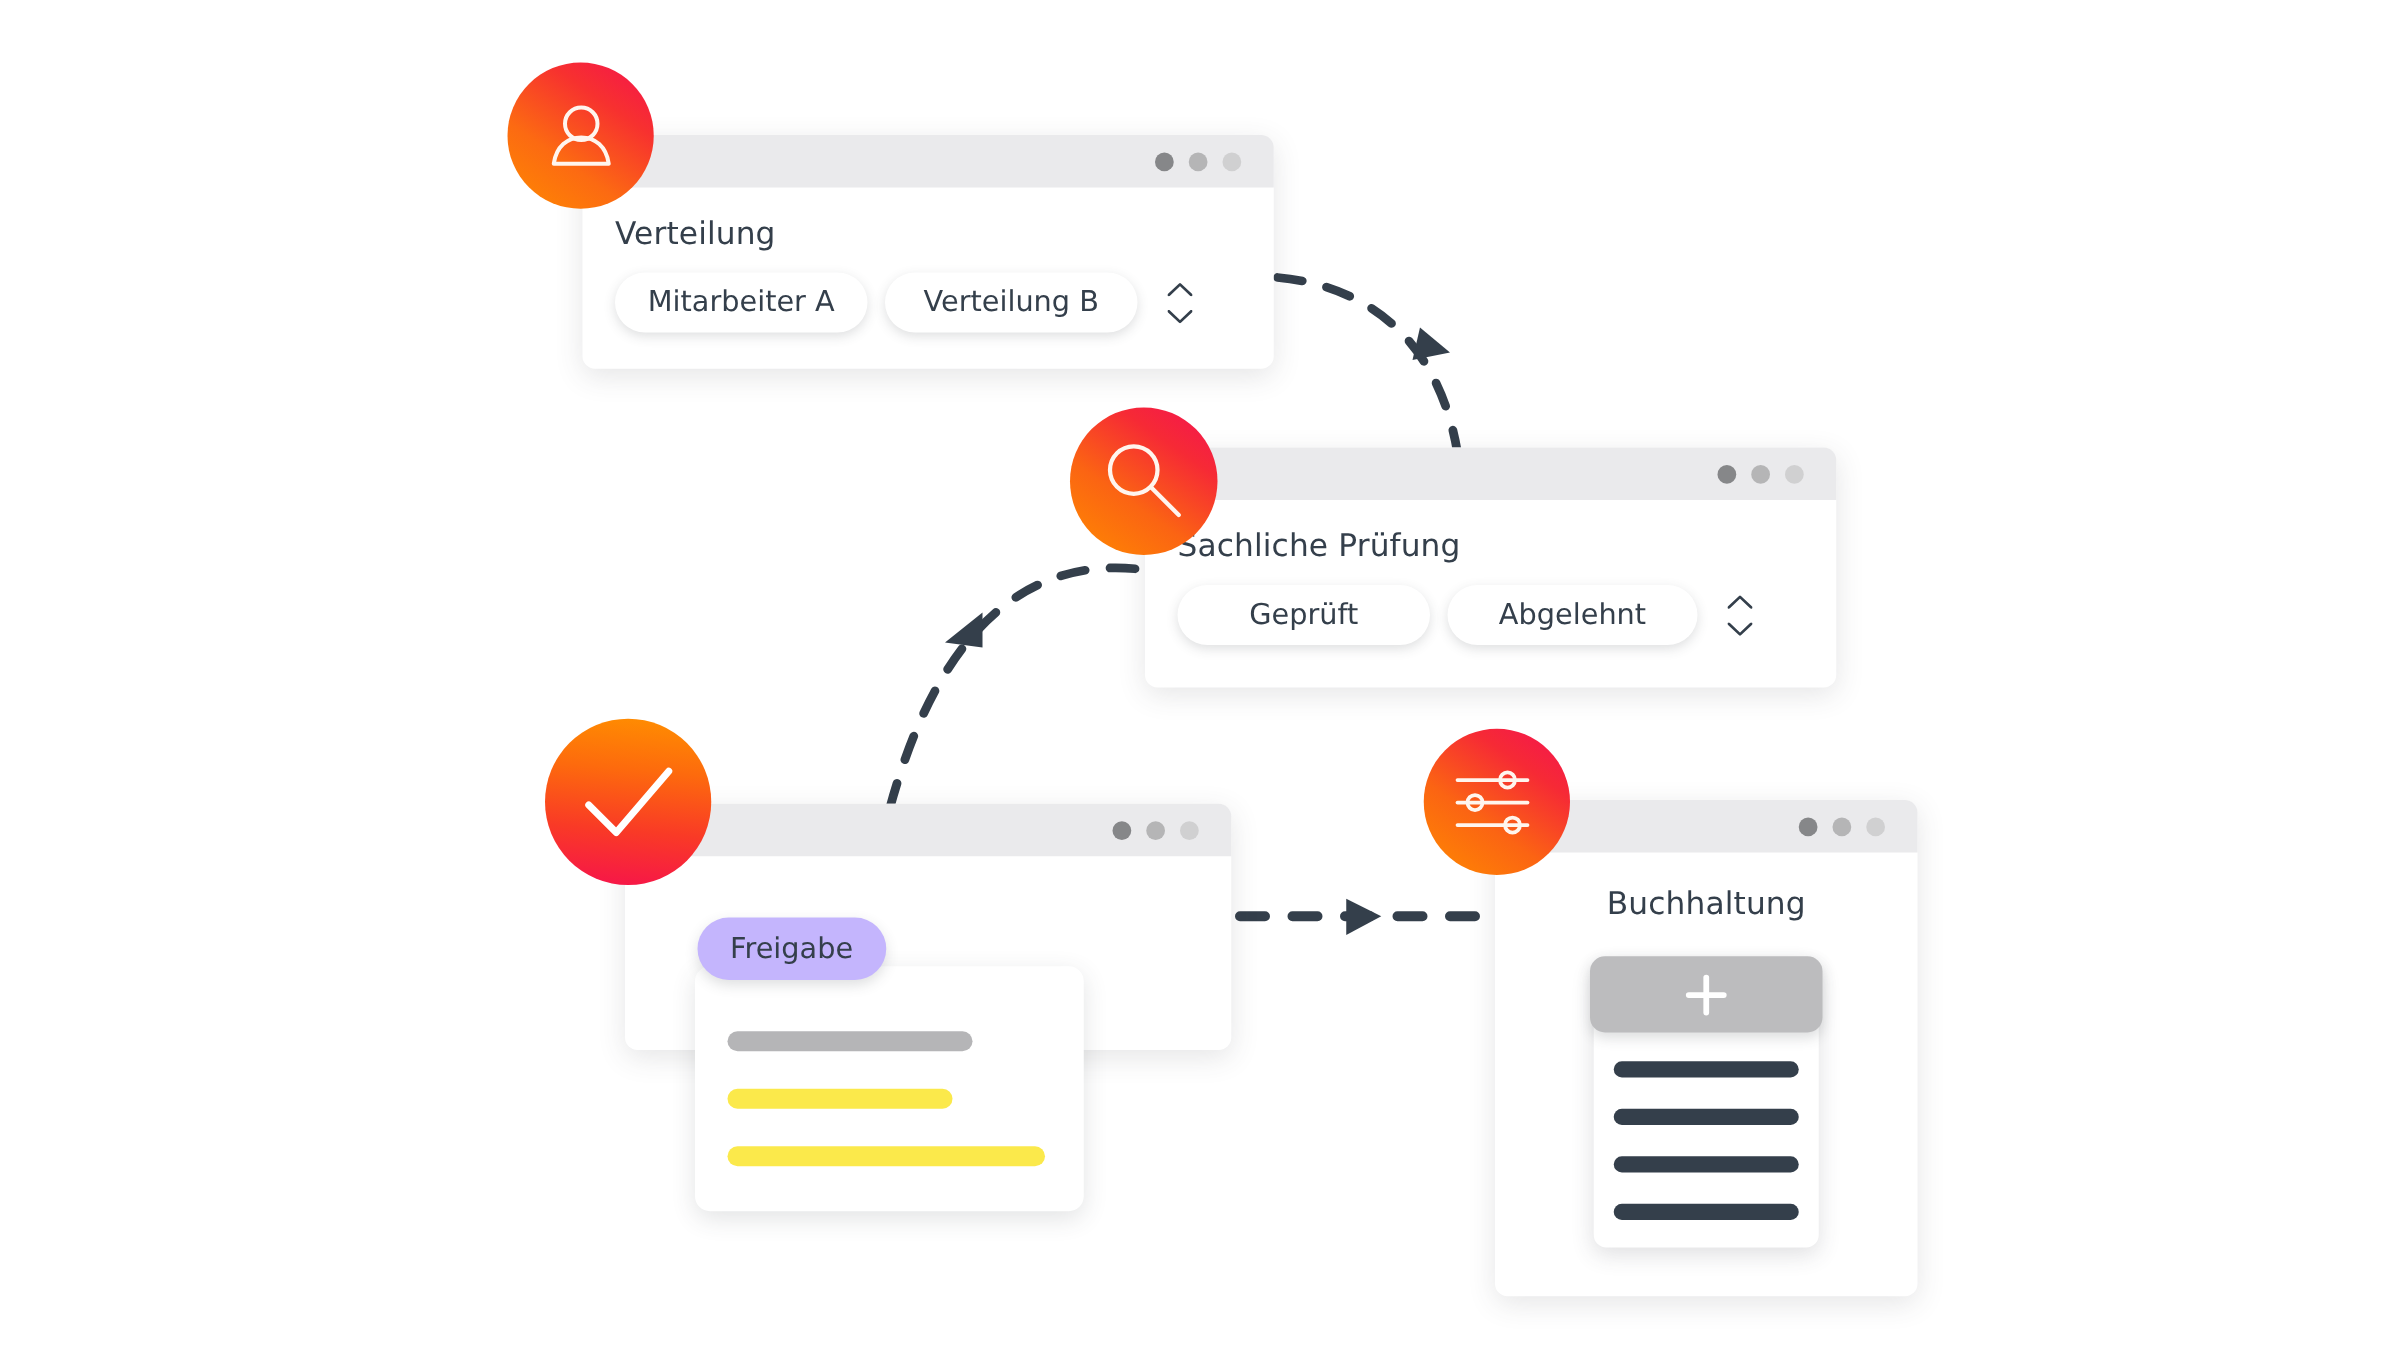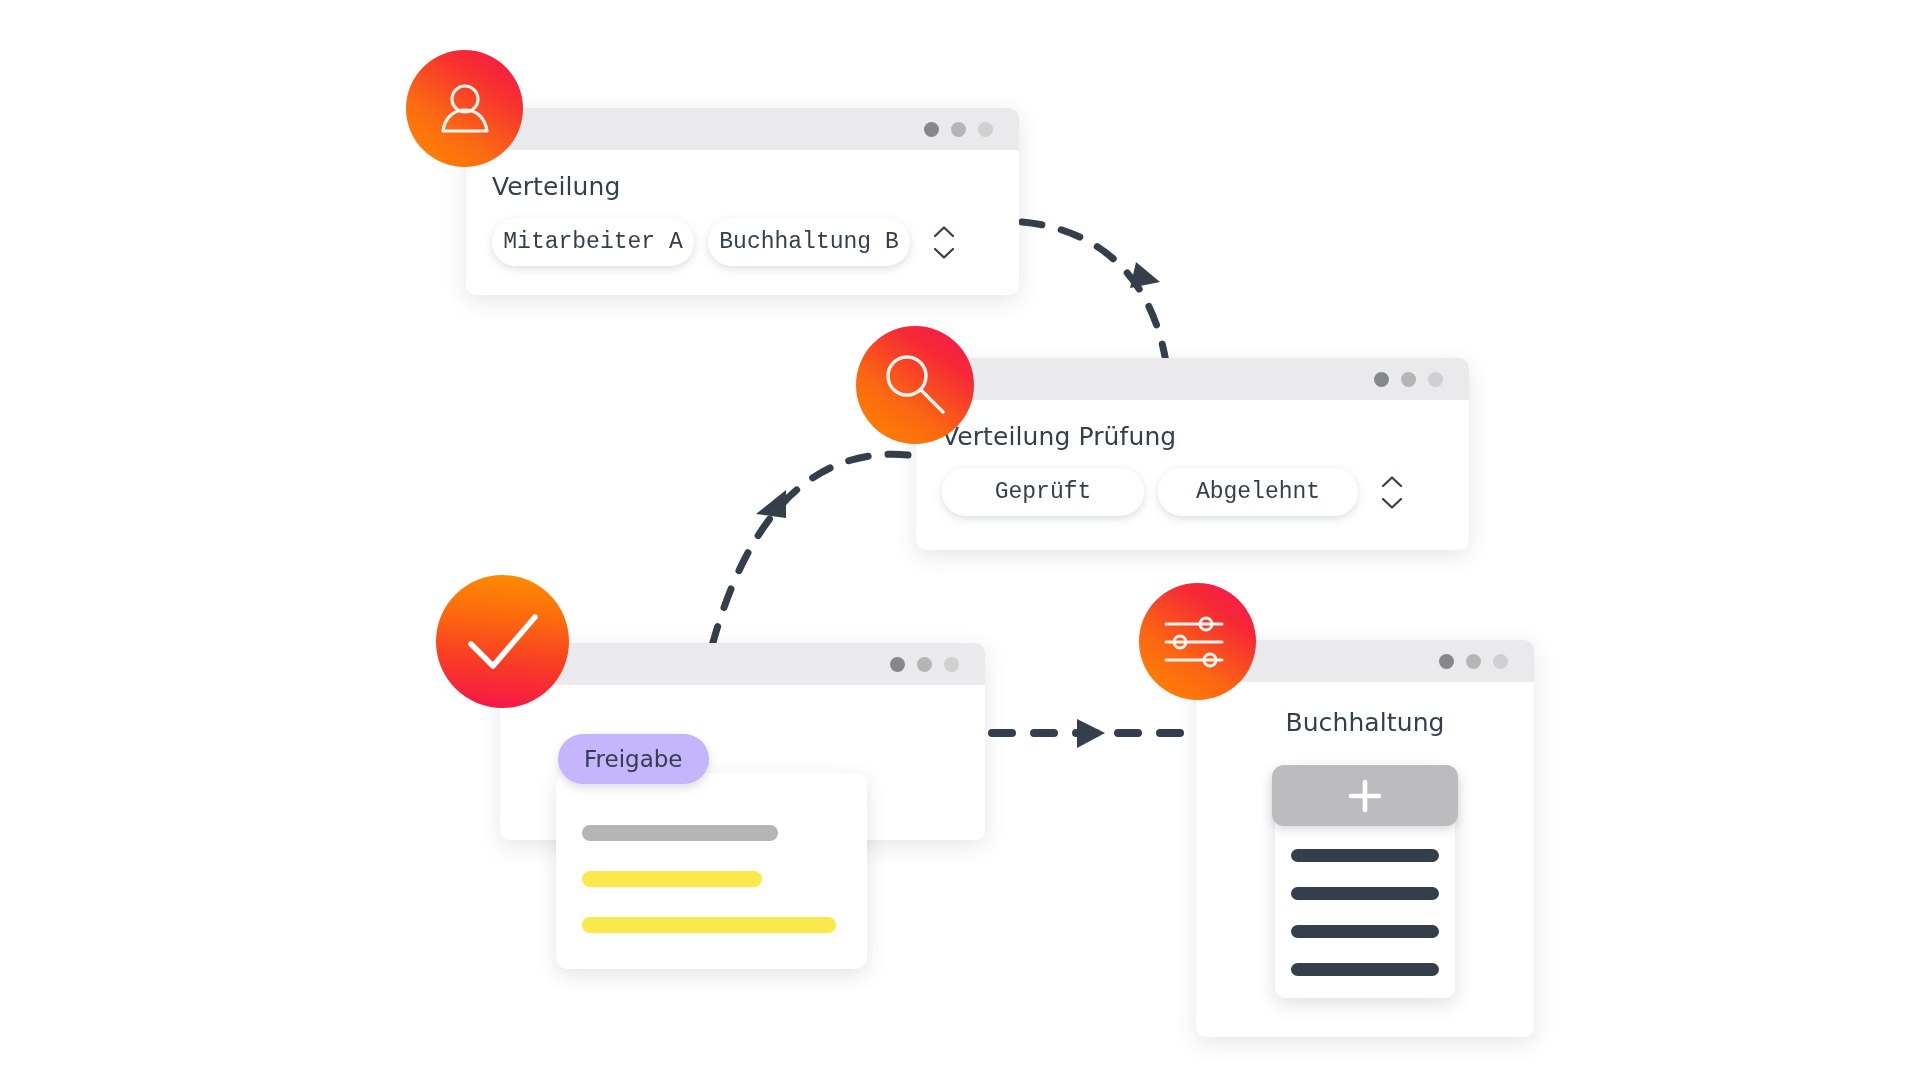--- a/index.html
+++ b/index.html
@@ -19,21 +19,21 @@
         display:flex;align-items:center;justify-content:flex-end;padding-right:26px;box-sizing:border-box;}
   .dots{display:flex;gap:12px;align-items:center;}
   .dot{width:15px;height:15px;border-radius:50%;}
   .dot.d1{background:#868789;}
   .dot.d2{background:#b5b5b6;}
   .dot.d3{background:#d0d0d1;}
   .card .body{position:relative;padding:22px 26px 24px 26px;box-sizing:border-box;}
 
   .card-title{font-size:25px;color:#343f4b;letter-spacing:.1px;line-height:1.2;}
 
-  .pillrow{display:flex;align-items:center;gap:14px;margin-top:16px;font-family:Liberation Mono, monospace;}
+  .pillrow{display:flex;align-items:center;gap:14px;margin-top:16px;}
   .pill{background:#ffffff;border-radius:999px;box-shadow:0 3px 9px rgba(60,64,72,.17);
         font-size:23px;color:#343f4b;padding:11px 0;text-align:center;}
   .spinner{display:flex;flex-direction:column;align-items:center;justify-content:center;
            gap:11px;margin-left:10px;}
   .chev{width:20px;height:11px;}
 
   
   .badge{position:absolute;border-radius:50%;display:flex;align-items:center;justify-content:center;}
 
   
@@ -97,21 +97,21 @@
       <div class="dots">
         <span class="dot d1"></span>
         <span class="dot d2"></span>
         <span class="dot d3"></span>
       </div>
     </div>
     <div class="body">
       <div class="card-title">Verteilung</div>
       <div class="pillrow">
         <div class="pill" style="width:202px">Mitarbeiter A</div>
-        <div class="pill" style="width:202px">Buchhaltung B</div>
+        <div class="pill" style="width:202px">Verteilung B</div>
         <div class="spinner">
           <svg class="chev" viewBox="0 0 20 11">
             <polyline points="1,10 10,1.5 19,10" fill="none" stroke="#343f4b" stroke-width="2.2" stroke-linecap="round" stroke-linejoin="round"></polyline>
           </svg>
           <svg class="chev" viewBox="0 0 20 11">
             <polyline points="1,1 10,9.5 19,1" fill="none" stroke="#343f4b" stroke-width="2.2" stroke-linecap="round" stroke-linejoin="round"></polyline>
           </svg>
         </div>
       </div>
     </div>
@@ -125,21 +125,21 @@
 
   <div class="card" id="card2">
     <div class="titlebar">
       <div class="dots">
         <span class="dot d1"></span>
         <span class="dot d2"></span>
         <span class="dot d3"></span>
       </div>
     </div>
     <div class="body">
-      <div class="card-title">Verteilung Prüfung</div>
+      <div class="card-title">Sachliche Prüfung</div>
       <div class="pillrow">
         <div class="pill" style="width:202px">Geprüft</div>
         <div class="pill" style="width:200px">Abgelehnt</div>
         <div class="spinner">
           <svg class="chev" viewBox="0 0 20 11">
             <polyline points="1,10 10,1.5 19,10" fill="none" stroke="#343f4b" stroke-width="2.2" stroke-linecap="round" stroke-linejoin="round"></polyline>
           </svg>
           <svg class="chev" viewBox="0 0 20 11">
             <polyline points="1,1 10,9.5 19,1" fill="none" stroke="#343f4b" stroke-width="2.2" stroke-linecap="round" stroke-linejoin="round"></polyline>
           </svg>

